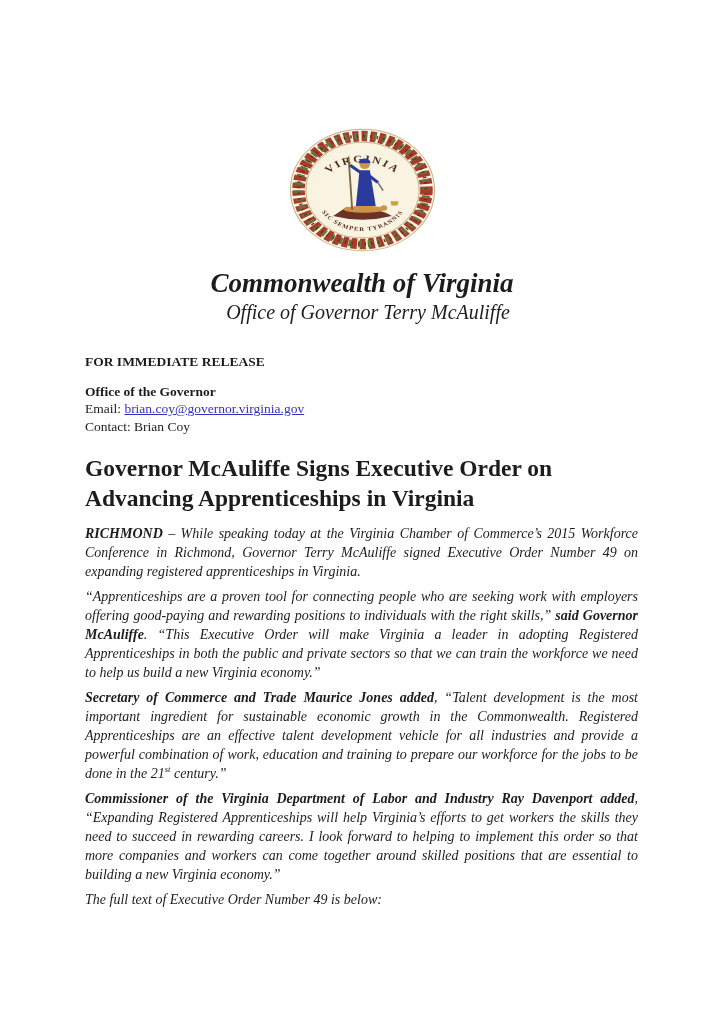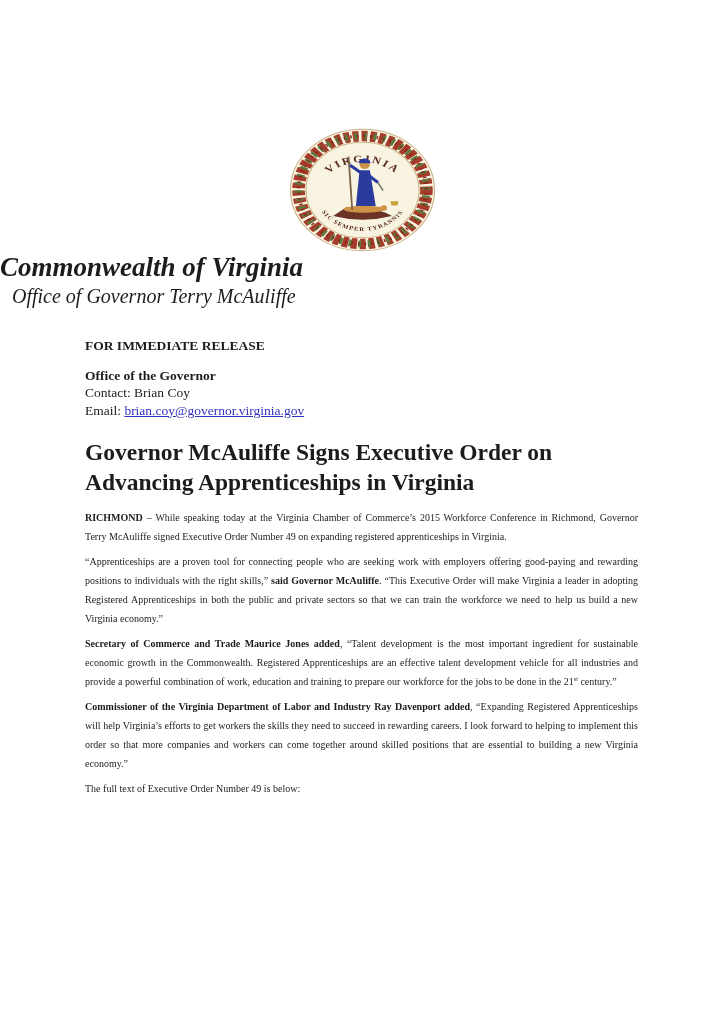--- a/index.html
+++ b/index.html
@@ -6,38 +6,38 @@
   html, body { margin: 0; padding: 0; background: #ffffff; }
   .page {
     position: relative;
     width: 724px;
     height: 1024px;
     margin: 0 auto;
     overflow: hidden;
     font-family: "Liberation Serif", "DejaVu Serif", serif;
   }
   .seal-wrap { padding-top: 128px; text-align: center; line-height: 0; }
-  .letterhead { margin-top: 0; }
+  .letterhead { text-align: center; margin-top: 16px; }
   .org-name {
     font-size: 27px; font-weight: bold; font-style: italic; line-height: 31px;
   }
   .org-office {
     font-size: 20px; font-style: italic; line-height: 23px; margin-top: 2px; padding-left: 12px;
   }
   .content { margin: 29px 86px 0 85px; font-size: 13.5px; line-height: 17.5px; }
   .stanza { margin: 12px 0 12px 0; }
   .stanza div { line-height: 17.5px; }
   .bold { font-weight: bold; }
   .pre { white-space: pre-wrap; }
   .email-link { text-decoration: underline; cursor: pointer; }
   .headline {
     font-size: 23.5px; font-weight: bold; line-height: 30px;
     text-align: left; margin: 18px auto 11px auto; max-width: 560px;
   }
-  #body-paragraphs { font-size: 10px; line-height: 19px; }
+  #body-paragraphs { font-size: 14px; line-height: 19px; font-style: italic; }
   .body-para { margin: 0 0 6px 0; text-align: justify; }
   .body-para sup { font-size: 0.62em; vertical-align: super; line-height: 0; }
 </style>
 </head>
 <body>
 
 <div class="page" style="color: rgb(28, 28, 28); background-color: rgb(255, 255, 255);">
 
   <div class="seal-wrap">
     <svg width="147" height="124" viewBox="0 0 200 200" preserveAspectRatio="none" xmlns="http://www.w3.org/2000/svg" xmlns:xlink="http://www.w3.org/1999/xlink" role="img">
@@ -78,22 +78,22 @@
   </div>
 
   <div class="content">
 
     <div>
       <div class="stanza">
         <div class="bold">FOR IMMEDIATE RELEASE</div>
       </div>
       <div class="stanza">
         <div class="bold">Office of the Governor</div>
+        <div><span>Email: </span><a class="email-link" href="#" style="color: rgb(50, 50, 191);">brian.coy@governor.virginia.gov</a></div>
         <div>Contact: Brian Coy</div>
-        <div><span>Email: </span><a class="email-link" href="#" style="color: rgb(50, 50, 191);">brian.coy@governor.virginia.gov</a></div>
       </div>
     </div>
 
     <h1 class="headline">Governor McAuliffe Signs Executive Order on Advancing Apprenticeships in Virginia</h1>
 
     <div id="body-paragraphs">
         <p class="body-para"><span style="font-weight: bold;">RICHMOND</span><span> – While speaking today at the Virginia Chamber of Commerce’s 2015 Workforce Conference in Richmond, Governor Terry McAuliffe signed Executive Order Number 49 on expanding registered apprenticeships in Virginia.</span></p>
         <p class="body-para"><span>“Apprenticeships are a proven tool for connecting people who are seeking work with employers offering good-paying and rewarding positions to individuals with the right skills,” </span><span style="font-weight: bold;">said Governor McAuliffe</span><span>. “This Executive Order will make Virginia a leader in adopting Registered Apprenticeships in both the public and private sectors so that we can train the workforce we need to help us build a new Virginia economy.”</span></p>
         <p class="body-para"><span style="font-weight: bold;">Secretary of Commerce and Trade Maurice Jones added</span><span>, “Talent development is the most important ingredient for sustainable economic growth in the Commonwealth. Registered Apprenticeships are an effective talent development vehicle for all industries and provide a powerful combination of work, education and training to prepare our workforce for the jobs to be done in the 21</span><sup>st</sup><span> century.”</span></p>
         <p class="body-para"><span style="font-weight: bold;">Commissioner of the Virginia Department of Labor and Industry Ray Davenport added</span><span>, “Expanding Registered Apprenticeships will help Virginia’s efforts to get workers the skills they need to succeed in rewarding careers. I look forward to helping to implement this order so that more companies and workers can come together around skilled positions that are essential to building a new Virginia economy.”</span></p>

